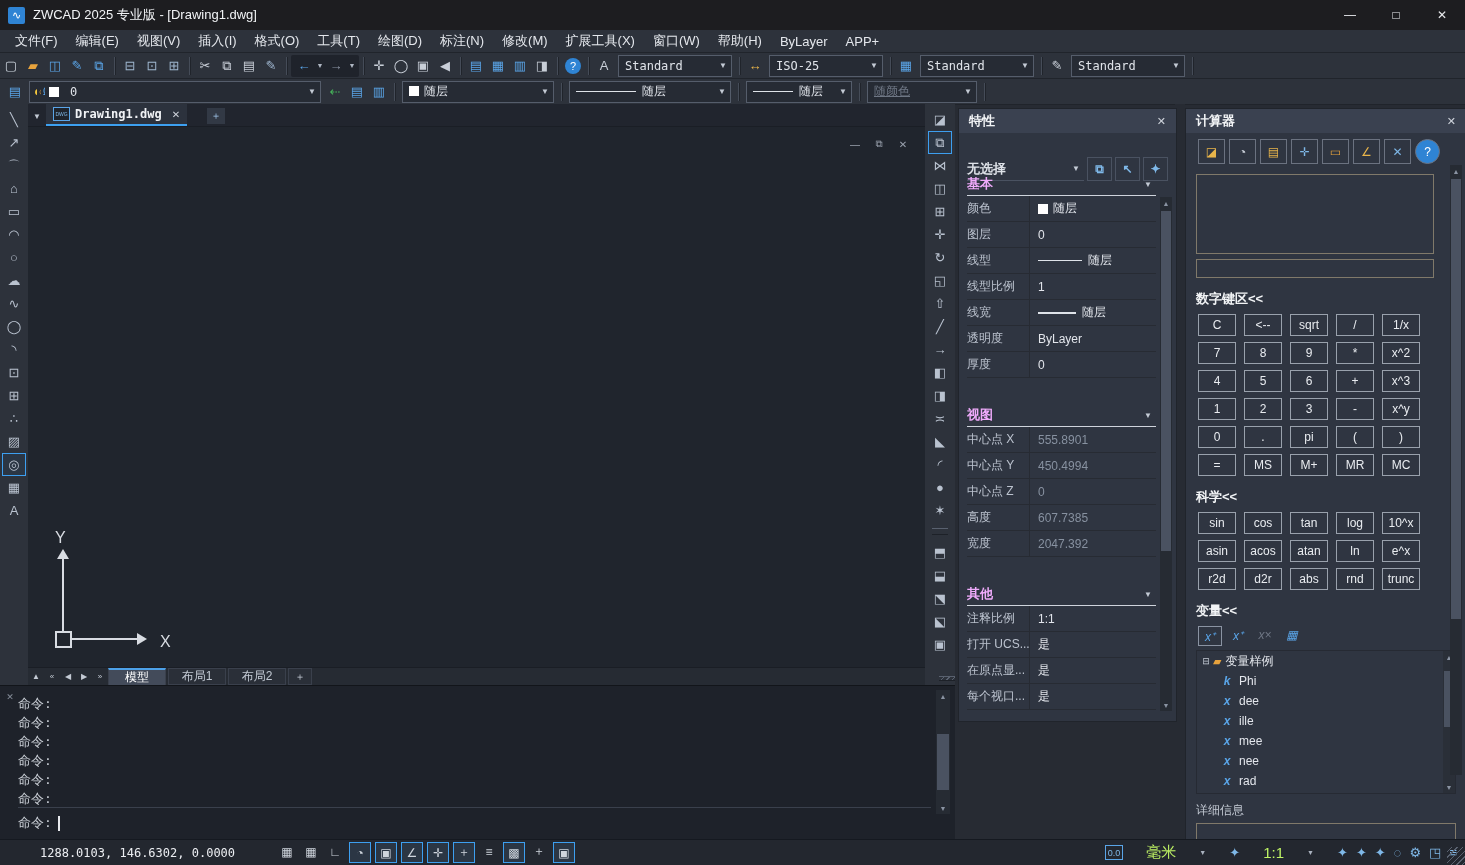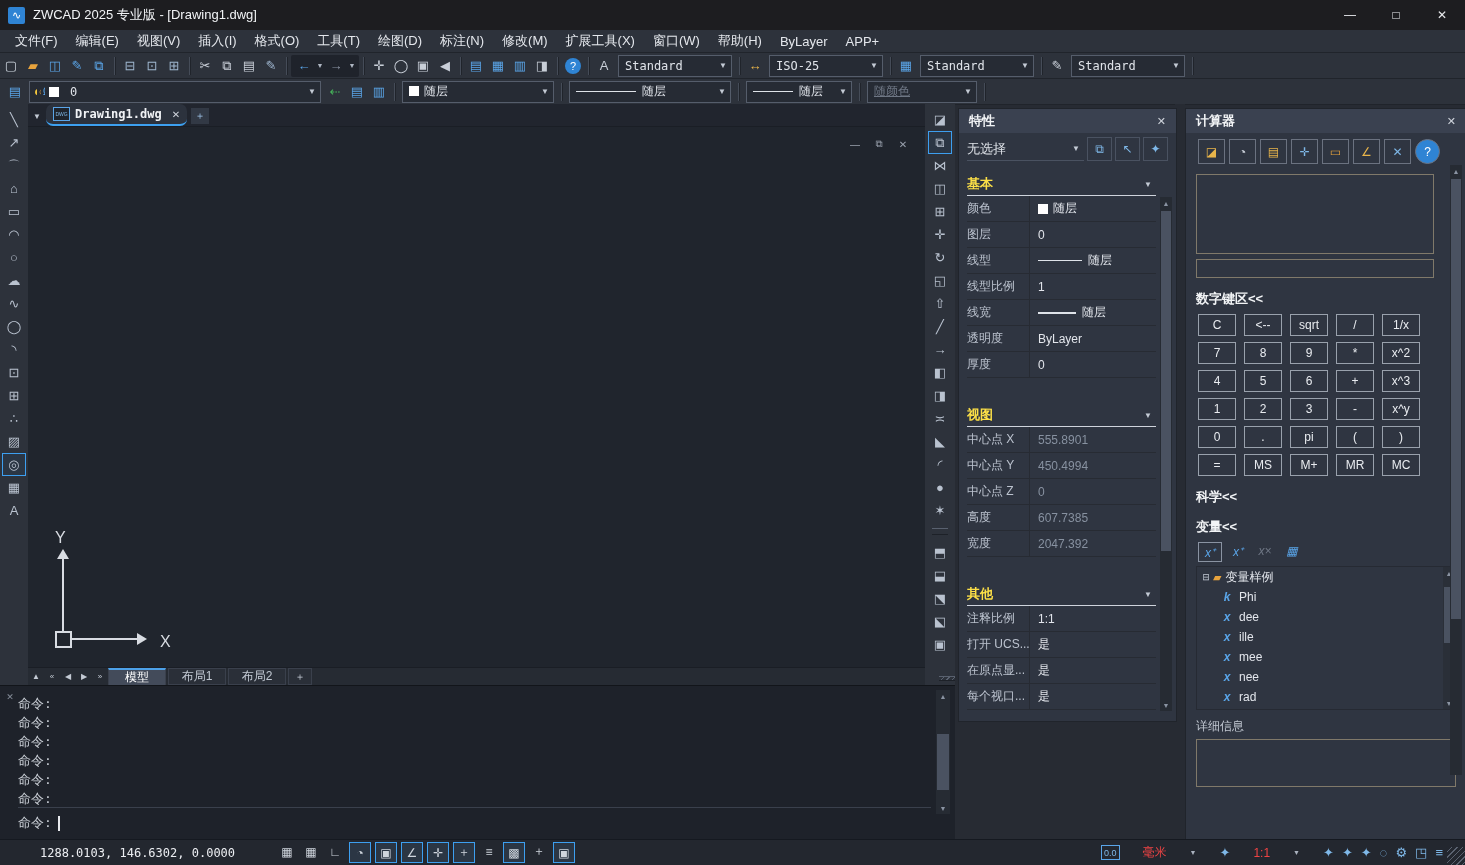--- a/index.html
+++ b/index.html
@@ -38,21 +38,21 @@
   .cadrow{position:absolute;top:0;left:0;right:0;height:581px;display:flex;}
   .toolcol{width:28px;background:#2d323b;display:flex;flex-direction:column;align-items:center;padding-top:4px;}
   .toolcol .grip{width:16px;height:3px;border-top:1px solid #59616f;border-bottom:1px solid #1d2128;margin-bottom:4px;}
   .vbtn{width:24px;height:23px;display:flex;align-items:center;justify-content:center;font-size:13px;color:#b9c2cf;}
   .vbtn.active{border:1px solid #3d9ff0;background:#2b3644;width:22px;height:21px;}
   .vsep{width:16px;height:5px;border-top:1px solid #59616f;border-bottom:1px solid #1d2128;margin:6px 0;}
   .centercol{flex:1;display:flex;flex-direction:column;min-width:0;}
   
   .doctabs{height:22px;background:#21252e;display:flex;align-items:flex-end;border-bottom:1px solid #1a1e25;}
   .ddrop{width:18px;height:20px;display:flex;align-items:center;justify-content:center;font-size:8px;color:#c3cad4;}
-  .doctab{height:20px;background:#2c323d;border-bottom:2px solid #3da0f0;display:flex;align-items:center;padding:0 7px;margin-right:4px;border-radius:7px;}
+  .doctab{height:20px;background:#2c323d;border-bottom:2px solid #3da0f0;display:flex;align-items:center;padding:0 7px;margin-right:20px;}
   .dwgicon{width:15px;height:12px;border:1px solid #5aa5e8;color:#7fb8e8;font-size:5px;display:flex;align-items:center;justify-content:center;margin-right:5px;background:#1f242c;}
   .dtlabel{font-family:"DejaVu Sans Mono",monospace;font-size:12px;font-weight:bold;color:#f0f2f5;margin-right:10px;}
   .dtclose{font-size:10px;color:#cfd4dc;}
   .newtab{width:18px;height:16px;background:#323945;color:#9fc4e8;display:flex;align-items:center;justify-content:center;font-size:10px;margin-bottom:2px;}
   
   .canvas{flex:1;background:#20252d;position:relative;}
   .cwin{position:absolute;top:10px;right:14px;display:flex;gap:8px;}
   .cwbtn{width:16px;height:14px;display:flex;align-items:center;justify-content:center;color:#9aa2ae;font-size:10px;}
   .ucs{position:absolute;left:14px;bottom:8px;width:150px;height:130px;}
   .ucs .vax{position:absolute;left:20px;bottom:18px;width:2px;height:84px;background:#d8dce2;}
@@ -78,28 +78,28 @@
   .cursor{display:inline-block;width:2px;height:15px;background:#e8eaee;margin-left:6px;}
   .cmdsb{position:absolute;right:5px;top:4px;width:14px;height:124px;background:#262b33;}
   .sbarrow{height:12px;display:flex;align-items:center;justify-content:center;color:#8a93a2;font-size:7px;}
   .sbthumb{position:absolute;left:1px;right:1px;background:#4a5261;}
   
   .panel{position:absolute;background:#2f3541;border:1px solid #20242b;}
   .phead{height:24px;background:#3a4150;display:flex;align-items:center;padding:0 10px;}
   .ptitle{font-weight:bold;color:#f2f4f6;font-size:13px;}
   .pclose{margin-left:auto;color:#cfd4dc;font-size:11px;}
   .props{left:958px;top:108px;width:217px;height:612px;}
-  .pselrow{display:flex;align-items:center;margin:4px 8px 4px 8px;}
+  .pselrow{display:flex;align-items:center;margin:24px 8px 4px 8px;font-weight:bold;}
   .pselect{flex:1;height:22px;display:flex;align-items:center;border-bottom:1px solid #4a5261;color:#dfe3e9;font-size:13px;}
   .pselect .ccaret{margin-left:auto;}
   .pselbtn{width:23px;height:22px;border:1px solid #4a5261;margin-left:3px;display:flex;align-items:center;justify-content:center;color:#7fb8e8;font-size:12px;}
   .pbody{position:absolute;top:62px;left:8px;right:20px;bottom:4px;overflow:hidden;}
   .psechead{display:flex;align-items:center;border-bottom:1px solid #cfd4dc;margin-top:26px;height:22px;}
   .psechead:first-child{margin-top:2px;}
-  .psectitle{font-weight:bold;color:#fde047;font-size:13px;}
+  .psectitle{font-weight:bold;color:#f0abfc;font-size:13px;}
   .psechead .ccaret{margin-left:auto;}
   .prow{display:flex;height:25px;align-items:center;border-bottom:1px solid #272b33;font-size:12px;}
   .plabel{width:62px;color:#bcc3cf;white-space:nowrap;overflow:hidden;}
   .pvalue{flex:1;border-left:1px solid #272b33;padding-left:8px;color:#e3e6ec;white-space:nowrap;display:flex;align-items:center;height:100%;}
   .dimmed .pvalue{color:#8791a0;}
   .psb{position:absolute;right:4px;top:88px;bottom:10px;width:12px;background:#262b33;}
   
   .calc{left:1185px;top:108px;width:280px;height:732px;}
   .calctools{display:flex;margin:6px 0 0 12px;gap:4px;}
   .calcbtn{width:25px;height:23px;border:1px solid #6b7280;display:flex;align-items:center;justify-content:center;font-size:12px;color:#c9cfd8;}
@@ -121,23 +121,23 @@
   .treesb{position:absolute;right:0;top:0;bottom:0;width:12px;background:#2a2f38;}
   .detlabel{margin:8px 0 4px 10px;color:#c3c9d3;font-size:12px;}
   .detbox{border:1px solid #80796a;margin:0 10px;height:46px;}
   .calcsb{position:absolute;right:4px;top:56px;bottom:66px;width:12px;background:#262b33;}
   
   .statusbar{position:absolute;left:0;right:0;bottom:0;height:25px;background:#23272f;border-top:1px solid #151920;display:flex;align-items:center;}
   .coords{margin-left:40px;font-family:"DejaVu Sans Mono",monospace;font-size:12px;color:#eceef2;width:225px;}
   .toggles{display:flex;gap:4px;margin-left:12px;}
   .stgl{width:20px;height:19px;display:flex;align-items:center;justify-content:center;color:#cfd5dd;font-size:12px;}
   .stgl.active{border:1px solid #3d9ff0;background:#2b3644;}
-  .sright{margin-left:auto;display:flex;align-items:center;gap:23px;margin-right:22px;}
+  .sright{margin-left:auto;display:flex;align-items:center;gap:23px;margin-right:8px;}
   .sricon{color:#7fb8e8;font-size:13px;display:flex;align-items:center;justify-content:center;}
-  .srtext{color:#ef4444;font-size:12px;}
+  .srtext{color:#bef264;font-size:15px;}
   .srcaret{color:#aab2bf;font-size:7px;}
   .unitbox{border:1px solid #5aa5e8;color:#7fb8e8;font-size:9px;padding:0 2px;height:13px;display:flex;align-items:center;}
   .grip{position:absolute;right:0;bottom:0;width:18px;height:18px;
     background:repeating-linear-gradient(135deg,transparent 0 3px,#5a6270 3px 4px);}
   .appgap{position:absolute;left:1175px;top:104px;width:10px;height:736px;background:#272b33;}
 </style>
 </head>
 <body>
 
 <div class="app">
@@ -544,20 +544,37 @@
         <div class="cbtn">pi</div>
         <div class="cbtn">(</div>
         <div class="cbtn">)</div>
         <div class="cbtn">=</div>
         <div class="cbtn">MS</div>
         <div class="cbtn">M+</div>
         <div class="cbtn">MR</div>
         <div class="cbtn">MC</div>
       </div>
     <div class="csection">科学&lt;&lt;</div>
+    <div class="cgrid" id="scipad">
+        <div class="cbtn">sin</div>
+        <div class="cbtn">cos</div>
+        <div class="cbtn">tan</div>
+        <div class="cbtn">log</div>
+        <div class="cbtn">10^x</div>
+        <div class="cbtn">asin</div>
+        <div class="cbtn">acos</div>
+        <div class="cbtn">atan</div>
+        <div class="cbtn">ln</div>
+        <div class="cbtn">e^x</div>
+        <div class="cbtn">r2d</div>
+        <div class="cbtn">d2r</div>
+        <div class="cbtn">abs</div>
+        <div class="cbtn">rnd</div>
+        <div class="cbtn">trunc</div>
+      </div>
     <div class="csection">变量&lt;&lt;</div>
     <div class="vartools" id="vartools">
         <div class="varbtn active">x⁺</div>
         <div class="varbtn">x⁺</div>
         <div class="varbtn dim">x×</div>
         <div class="varbtn">▦</div>
       </div>
     <div class="vtree" id="vartree">
         <div class="trow">
           <span class="texp">⊟</span>

